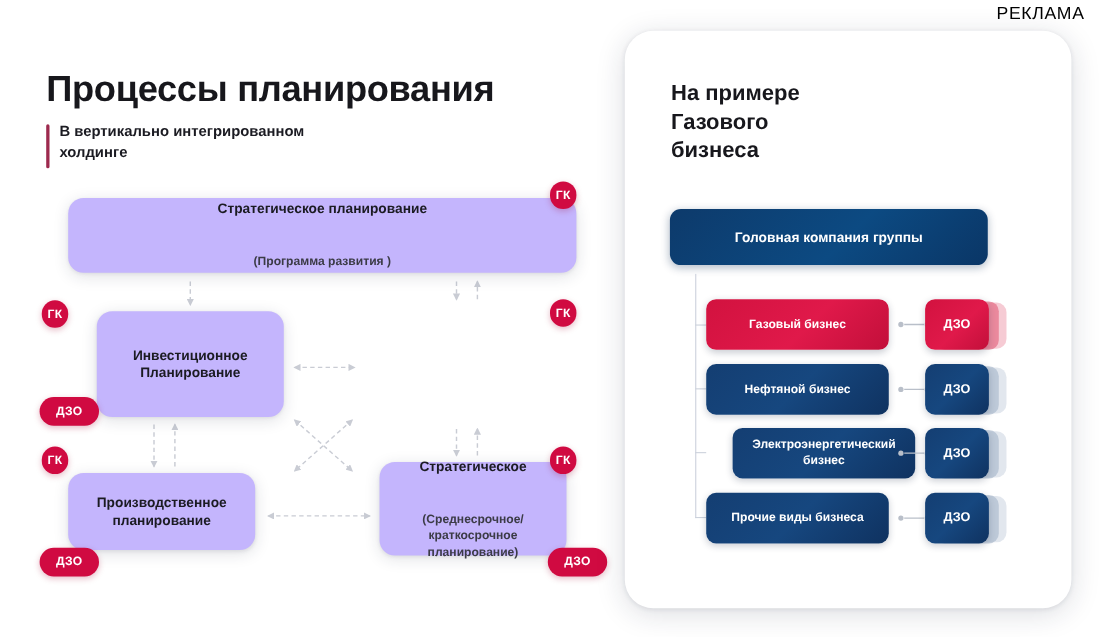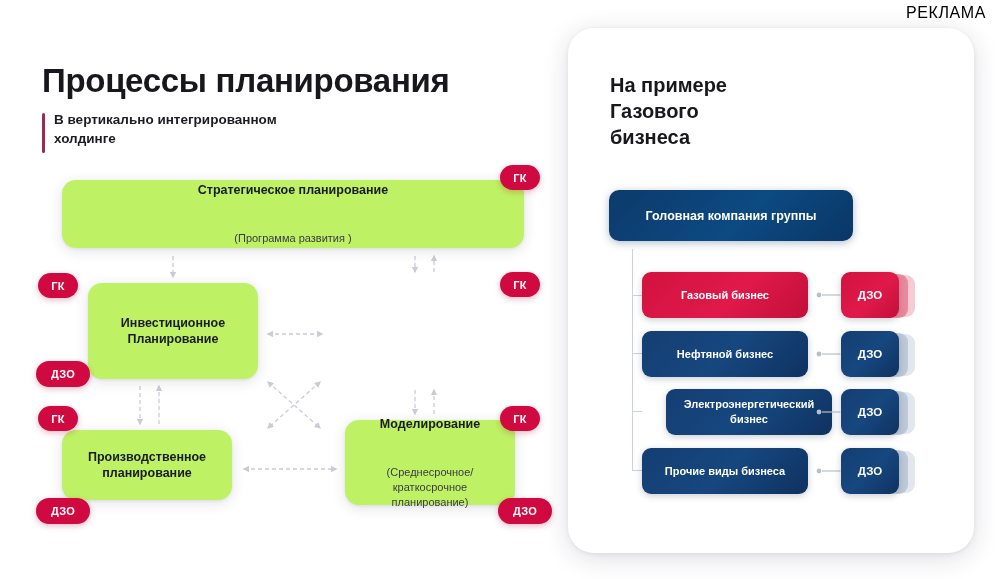--- a/index.html
+++ b/index.html
@@ -32,49 +32,49 @@
     width: 3px; height: 40px; background: #9d2a4e; border-radius: 2px;
   }
   .subtitle-text {
     font-size: 13.5px; font-weight: 700; color: #1b1b22; line-height: 19px;
     white-space: pre-line;
   }
 
   
   .fbox {
     position: absolute;
-    background: #bef264;
+    background: #c4b5fd;
     border-radius: 14px;
     box-shadow: 0 3px 14px rgba(30,35,60,.13), 0 1px 3px rgba(30,35,60,.07);
     display: flex; flex-direction: column;
     align-items: center; justify-content: center;
     text-align: center;
     gap: 31px;
   }
   .fbox .t1 { font-size: 12.5px; font-weight: 700; color: #1b1b22; line-height: 16px; white-space: pre-line; }
-  .fbox .t2 { font-size: 11px; font-weight: 400; color: #3b3b46; line-height: 15px; margin-top: 2px; white-space: pre-line; }
+  .fbox .t2 { font-size: 11px; font-weight: 700; color: #3b3b46; line-height: 15px; margin-top: 2px; white-space: pre-line; }
 
   #box-strategic { left: 62px;  top: 180px; width: 462px; height: 68px; }
   #box-invest    { left: 88px;  top: 283px; width: 170px; height: 96px; }
   #box-model     { left: 330px; top: 278px; width: 192px; height: 105px; }
   #box-prod      { left: 62px;  top: 430px; width: 170px; height: 70px; }
   #box-budget    { left: 345px; top: 420px; width: 170px; height: 85px; }
 
   
   .pill {
     position: absolute;
     background: #d00a41;
     color: #ffffff;
     font-size: 11px; font-weight: 700;
     border-radius: 13px;
     display: flex; align-items: center; justify-content: center;
     box-shadow: 0 2px 6px rgba(160,10,50,.28);
     letter-spacing: .3px;
   }
-  .pill.gk  { width: 40px; height: 25px; }
+  .pill.gk  { width: 24px; height: 25px; }
   .pill.dzo { width: 54px; height: 26px; }
 
   #pill-gk-strategic { left: 500px; top: 165px; }
   #pill-gk-invest    { left: 38px;  top: 273px; }
   #pill-dzo-invest   { left: 36px;  top: 361px; }
   #pill-gk-model     { left: 500px; top: 272px; }
   #pill-gk-prod      { left: 38px;  top: 406px; }
   #pill-dzo-prod     { left: 36px;  top: 498px; }
   #pill-gk-budget    { left: 500px; top: 406px; }
   #pill-dzo-budget   { left: 498px; top: 498px; }
@@ -89,21 +89,21 @@
     background: #ffffff; border-radius: 26px;
     box-shadow: 0 5px 26px rgba(30,35,60,.15), 0 1px 4px rgba(30,35,60,.08);
   }
   .panel-title {
     position: absolute; left: 610px; top: 72px;
     font-size: 20px; font-weight: 700; color: #17171c;
     line-height: 26px; white-space: pre-line;
   }
   .head-box {
     position: absolute; left: 609px; top: 190px;
-    width: 244px; height: 51px;
+    width: 289px; height: 51px;
     border-radius: 10px;
     background: linear-gradient(135deg,#0d3a6b 0%, #0c4a82 55%, #0a3666 100%);
     color:#fff; font-size: 12.5px; font-weight: 700;
     display:flex; align-items:center; justify-content:center;
     box-shadow: 0 2px 8px rgba(10,40,80,.3);
   }
 
   
   .tree-trunk {
     position: absolute; left: 632px; top: 249px;
@@ -204,21 +204,21 @@
 Планирование</div>
   </div>
 
 
   <div class="fbox" id="box-prod">
     <div class="t1">Производственное
 планирование</div>
   </div>
 
   <div class="fbox" id="box-budget">
-    <div class="t1">Моделирование</div>
+    <div class="t1">Стратегическое</div>
     <div class="t2">(Среднесрочное/
 краткосрочное
 планирование)</div>
   </div>
 
   <div class="pill gk" id="pill-gk-strategic">ГК</div>
   <div class="pill gk" id="pill-gk-invest">ГК</div>
   <div class="pill dzo" id="pill-dzo-invest">ДЗО</div>
   <div class="pill gk" id="pill-gk-model">ГК</div>
   <div class="pill gk" id="pill-gk-prod">ГК</div>

